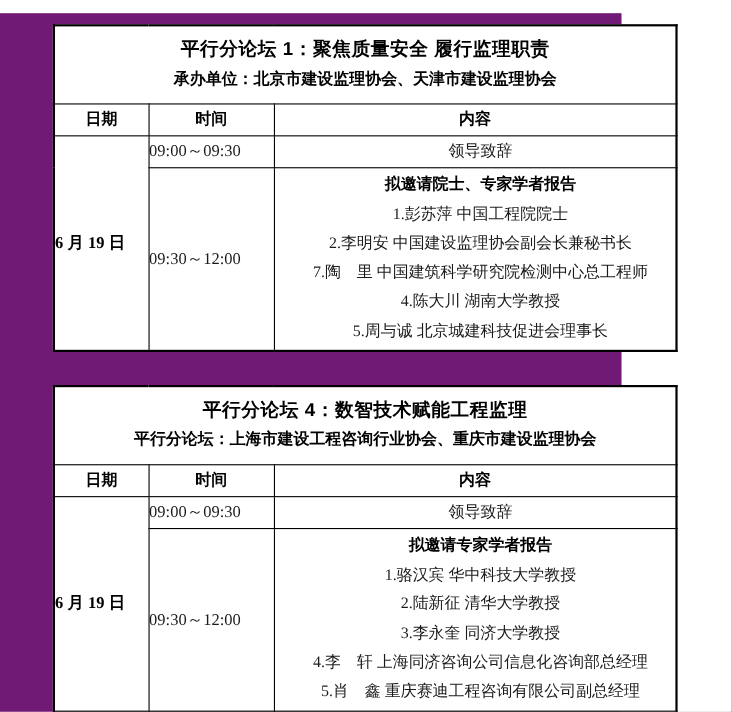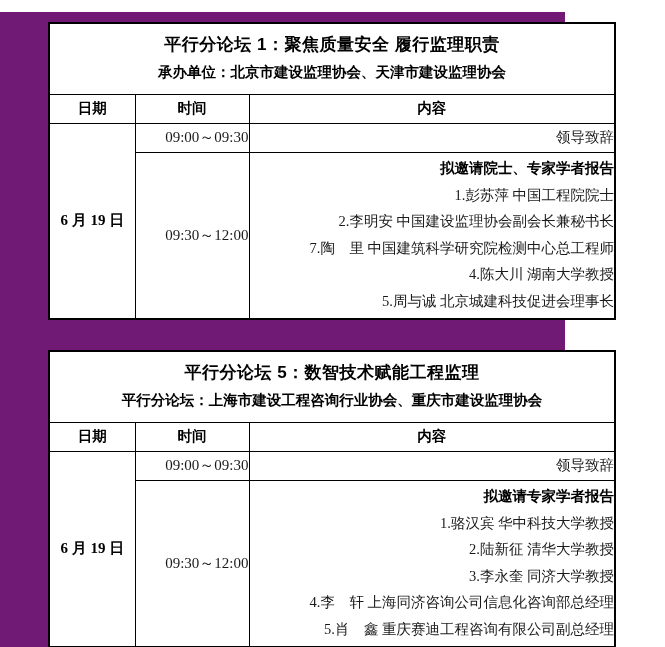--- a/index.html
+++ b/index.html
@@ -64,35 +64,35 @@
     font-size: 14.5px;
     text-align: center;
     vertical-align: middle;
     color: #000000;
     margin-left: 22px;
   }
   td.date-cell {
     font-family: "Liberation Serif", "DejaVu Serif", serif;
     font-weight: bold;
     font-size: 15px;
-    text-align: center;
+    text-align: left;
     vertical-align: middle;
     color: #000000;
   }
   td.time-cell {
     font-size: 15px;
-    text-align: right;
+    text-align: left;
     vertical-align: middle;
     color: #1a1a1a;
   }
   tr.session-row-1 td { height: 29px; }
   tr.session-row-2 td.list-cell { height: 165px; }
   td.content-cell {
     font-size: 14.5px;
-    text-align: right;
+    text-align: center;
     vertical-align: middle;
     padding-left: 10px;
     color: #1a1a1a;
   }
   td.list-cell { vertical-align: middle; padding-top: 2px; padding-bottom: 4px; }
   .s2-heading {
     font-family: "Liberation Sans", "DejaVu Sans", sans-serif;
     font-weight: bold;
     font-size: 14.5px;
     line-height: 27px;
@@ -148,21 +148,21 @@
 
   <table class="forum-table t2">
     <colgroup>
         <col class="c-date">
         <col class="c-time">
         <col class="c-content">
       </colgroup>
     <tbody>
       <tr>
         <td class="title-block" colspan="3">
-          <div class="f-title">平行分论坛 5：数智技术赋能工程监理</div>
+          <div class="f-title">平行分论坛 4：数智技术赋能工程监理</div>
           <div class="f-org">平行分论坛：上海市建设工程咨询行业协会、重庆市建设监理协会</div>
         </td>
       </tr>
       <tr class="head-row">
         <th>日期</th>
         <th>时间</th>
         <th>内容</th>
       </tr>
       <tr class="session-row-1">
         <td class="date-cell" rowspan="2">6 月 19 日</td>

